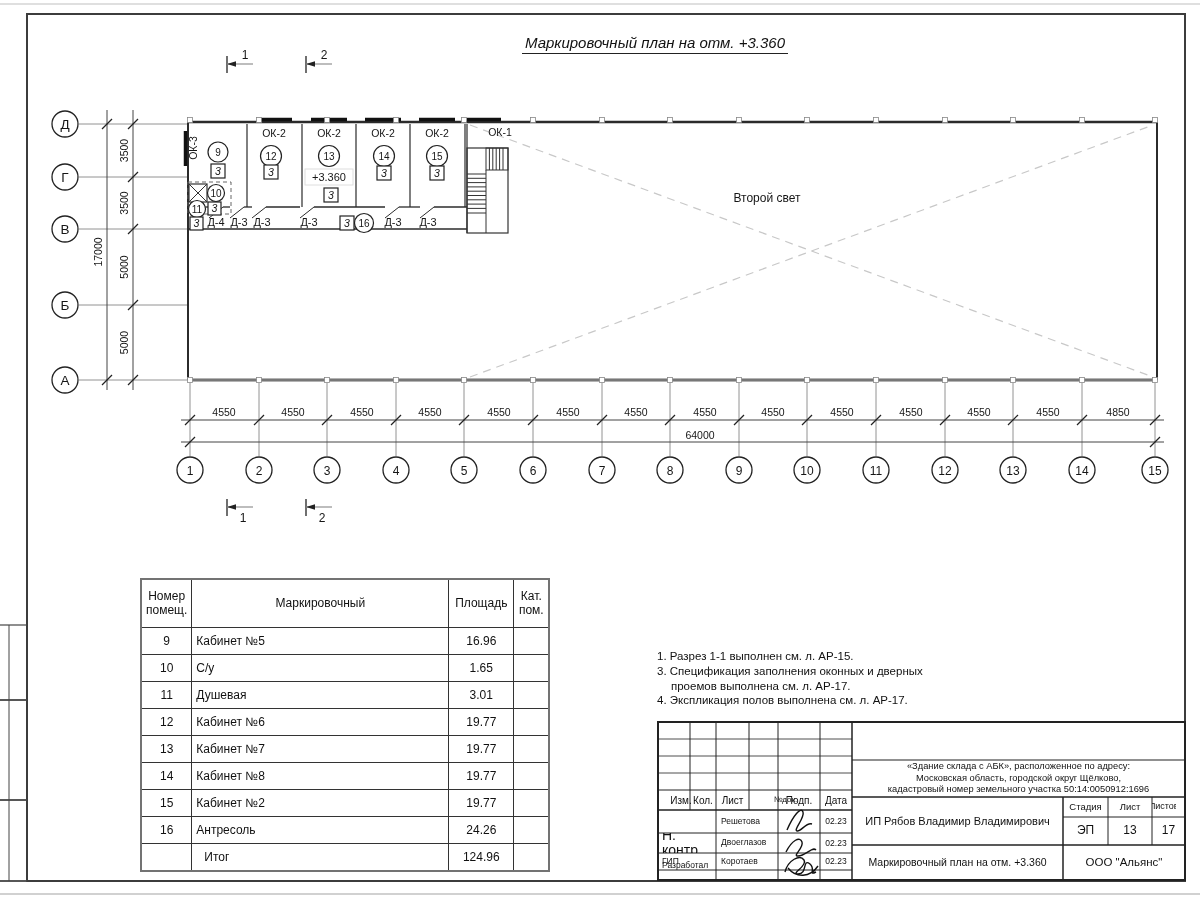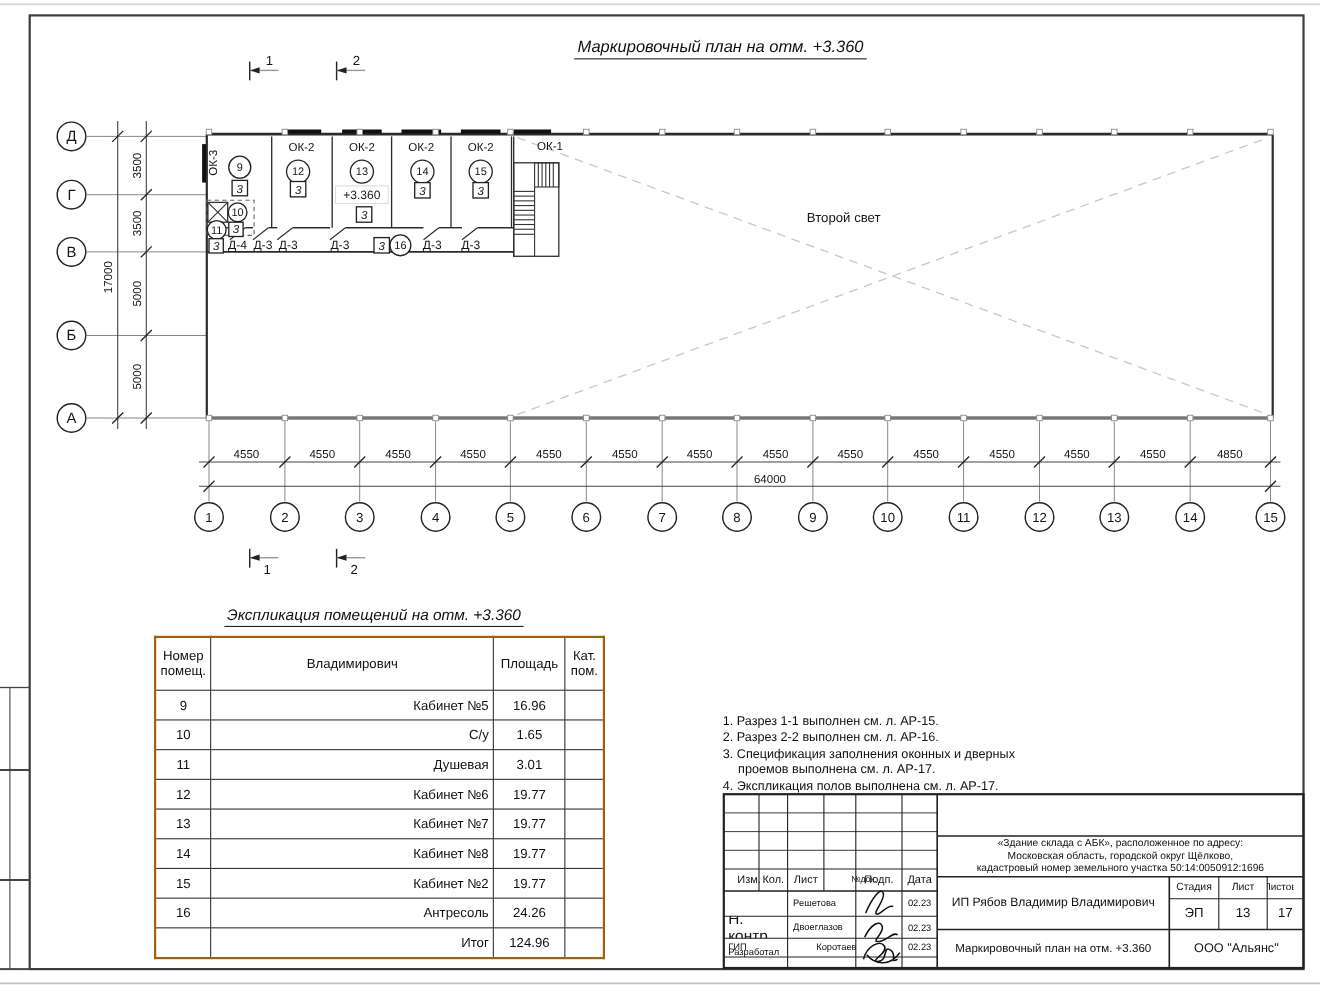--- a/index.html
+++ b/index.html
@@ -9,25 +9,25 @@
   svg{position:absolute;left:0;top:0;}
   svg text{font-family:"Liberation Sans",sans-serif;fill:#161616;}
   .sheet-title{left:450px;top:34px;width:410px;text-align:center;font-size:15px;font-style:italic;}
   .sheet-title span{border-bottom:1.5px solid #222;padding:0 3px 2px;}
   .expl-title{left:150px;top:551px;width:380px;text-align:center;font-size:14px;font-style:italic;}
   .expl-title span{border-bottom:1.5px solid #222;padding:0 2px 2px;}
   table.expl{position:absolute;left:140px;top:578px;border-collapse:collapse;table-layout:fixed;
              font-size:12px;}
   table.expl td,table.expl th{border:1.2px solid #333;font-weight:normal;padding:0 4px;
              overflow:hidden;white-space:nowrap;}
-  table.expl{border:2px solid #a16207;}
+  table.expl{border:2px solid #737373;}
   table.expl th{height:47px;text-align:center;white-space:normal;line-height:1.15;}
   table.expl td{height:26px;}
   .c-num{width:41px;text-align:center;}
-  .c-name{width:240px;text-align:right;padding-left:7px;}
+  .c-name{width:240px;text-align:left;padding-left:7px;}
   .c-area{width:56px;text-align:center;}
   .c-cat{width:26px;text-align:center;}
   .notes{left:657px;top:649px;width:360px;font-size:11.5px;line-height:14.8px;}
   .note-indent{padding-left:14px;}
   .tbx{font-size:10px;line-height:1.1;display:flex;align-items:center;justify-content:center;
        text-align:center;overflow:hidden;}
   .tbl{justify-content:flex-start;text-align:left;padding-left:3px;}
 </style>
 </head>
 <body>
@@ -396,29 +396,26 @@
     <path d="M 787 830 C 793 816, 801 806, 803 812 C 805 818, 793 830, 797 831 C 801 832, 806 822, 812 824"></path>
     <path d="M 786 852 C 792 840, 800 836, 802 842 C 804 848, 792 856, 798 856 C 806 856, 812 846, 816 850"></path>
     <path d="M 785 872 C 788 860, 800 854, 804 860 C 808 866, 790 874, 798 874 C 808 874, 802 858, 810 864 C 816 869, 808 876, 816 872 M 788 868 C 796 878, 810 878, 818 866"></path>
   </g>
 </svg>
 
 <div class="abs sheet-title">
   <span>Маркировочный план на отм. +3.360</span>
 </div>
 
-<div class="abs expl-title">
-  <span>Экспликация помещений на отм. +3.360</span>
-</div>
 
 <table class="expl">
   <tbody>
         <tr>
     <th class="c-num">Номер помещ.</th>
-    <th class="c-name">Владимирович</th>
+    <th class="c-name">Маркировочный</th>
     <th class="c-area">Площадь</th>
     <th class="c-cat">Кат. пом.</th>
   </tr>
   <tr>
     <td class="c-num">9</td>
     <td class="c-name">Кабинет №5</td>
     <td class="c-area">16.96</td>
     <td class="c-cat"></td>
   </tr>
   <tr>
@@ -467,21 +464,20 @@
     <td class="c-num"></td>
     <td class="c-name" style="padding-left:12px">Итог</td>
     <td class="c-area">124.96</td>
     <td class="c-cat"></td>
   </tr>
 </tbody>
     </table>
 
 <div class="abs notes">
   <div>1. Разрез 1-1 выполнен см. л. АР-15.</div>
-  <div>2. Разрез 2-2 выполнен см. л. АР-16.</div>
   <div>3. Спецификация заполнения оконных и дверных</div>
   <div class="note-indent">проемов выполнена см. л. АР-17.</div>
   <div>4. Экспликация полов выполнена см. л. АР-17.</div>
 </div>
 
 <div class="abs" style="left:852px;top:761px;width:333px;text-align:center;font-size:9.3px;line-height:11.6px;">
   <div>«Здание склада с АБК», расположенное по адресу:</div>
   <div>Московская область, городской округ Щёлково,</div>
   <div>кадастровый номер земельного участка 50:14:0050912:1696</div>
 </div>
@@ -492,21 +488,21 @@
 <div class="abs tbx" style="left:778px;top:790px;width:42px;height:20px;font-size:10px;">Подп.</div>
 <div class="abs tbx" style="left:820px;top:790px;width:32px;height:20px;font-size:10px;">Дата</div>
 
 <div class="abs tbx tbl" style="left:659px;top:810px;width:56px;height:23px;font-size:8.5px;margin-top:44px;">Разработал</div>
 <div class="abs tbx tbl" style="left:718px;top:810px;width:59px;height:23px;font-size:8.5px;">Решетова</div>
 <div class="abs tbx" style="left:820px;top:815px;width:32px;height:13px;font-size:8.5px;">02.23</div>
 <div class="abs tbx tbl" style="left:659px;top:833px;width:56px;height:20px;font-size:14px;">Н. контр.</div>
 <div class="abs tbx tbl" style="left:718px;top:833px;width:59px;height:20px;font-size:8.5px;">Двоеглазов</div>
 <div class="abs tbx" style="left:820px;top:837px;width:32px;height:13px;font-size:8.5px;">02.23</div>
 <div class="abs tbx tbl" style="left:659px;top:853px;width:56px;height:17px;font-size:8.5px;">ГИП</div>
-<div class="abs tbx tbl" style="left:718px;top:853px;width:59px;height:17px;font-size:8.5px;margin-left:21px;">Коротаев</div>
+<div class="abs tbx tbl" style="left:718px;top:853px;width:59px;height:17px;font-size:8.5px;">Коротаев</div>
 <div class="abs tbx" style="left:820px;top:855px;width:32px;height:13px;font-size:8.5px;">02.23</div>
 
 <div class="abs tbx" style="left:852px;top:797px;width:211px;height:48px;font-size:11px;">ИП Рябов Владимир Владимирович</div>
 <div class="abs tbx" style="left:1063px;top:797px;width:45px;height:20px;font-size:9.5px;">Стадия</div>
 <div class="abs tbx" style="left:1108px;top:797px;width:44px;height:20px;font-size:9.5px;">Лист</div>
 <div class="abs tbx" style="left:1152px;top:797px;width:24px;height:20px;font-size:9px;">Листов</div>
 <div class="abs tbx" style="left:1063px;top:817px;width:45px;height:28px;font-size:12px;">ЭП</div>
 <div class="abs tbx" style="left:1108px;top:817px;width:44px;height:28px;font-size:12px;">13</div>
 <div class="abs tbx" style="left:1152px;top:817px;width:33px;height:28px;font-size:12px;">17</div>
 <div class="abs tbx" style="left:852px;top:845px;width:211px;height:35px;font-size:10.5px;">Маркировочный план на отм. +3.360</div>

